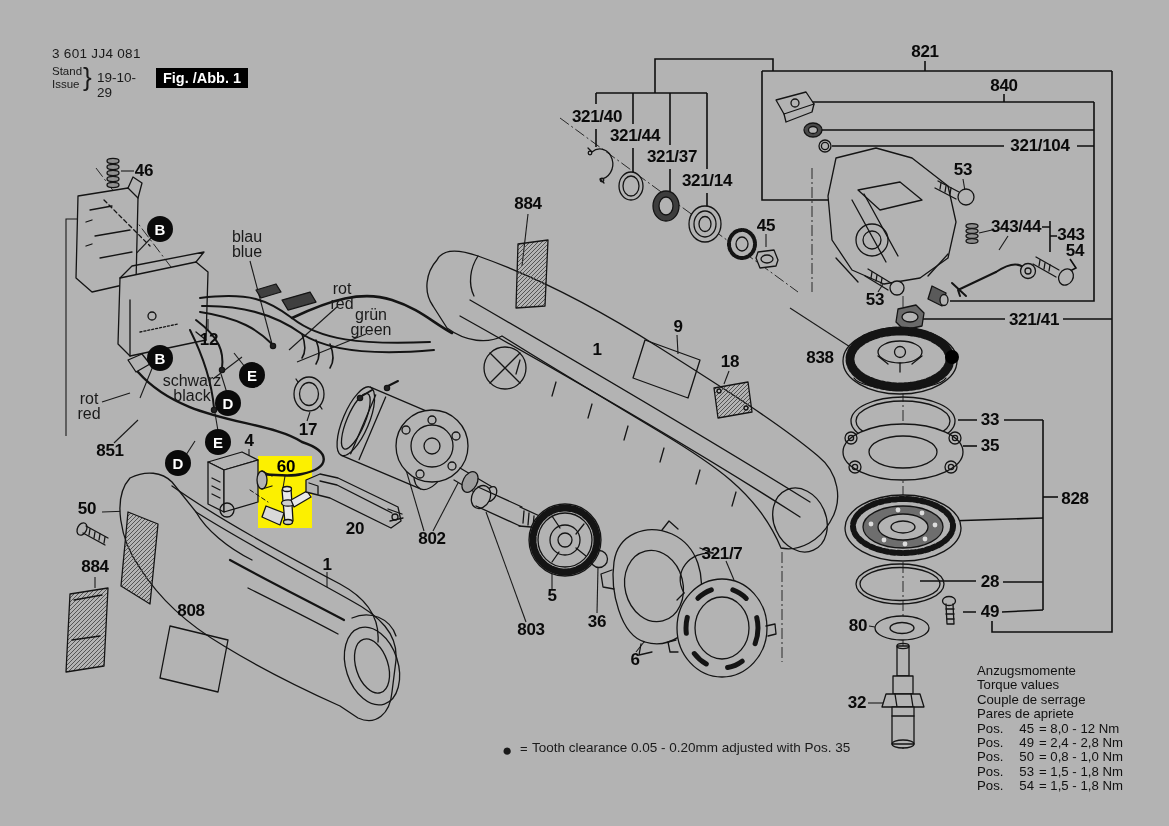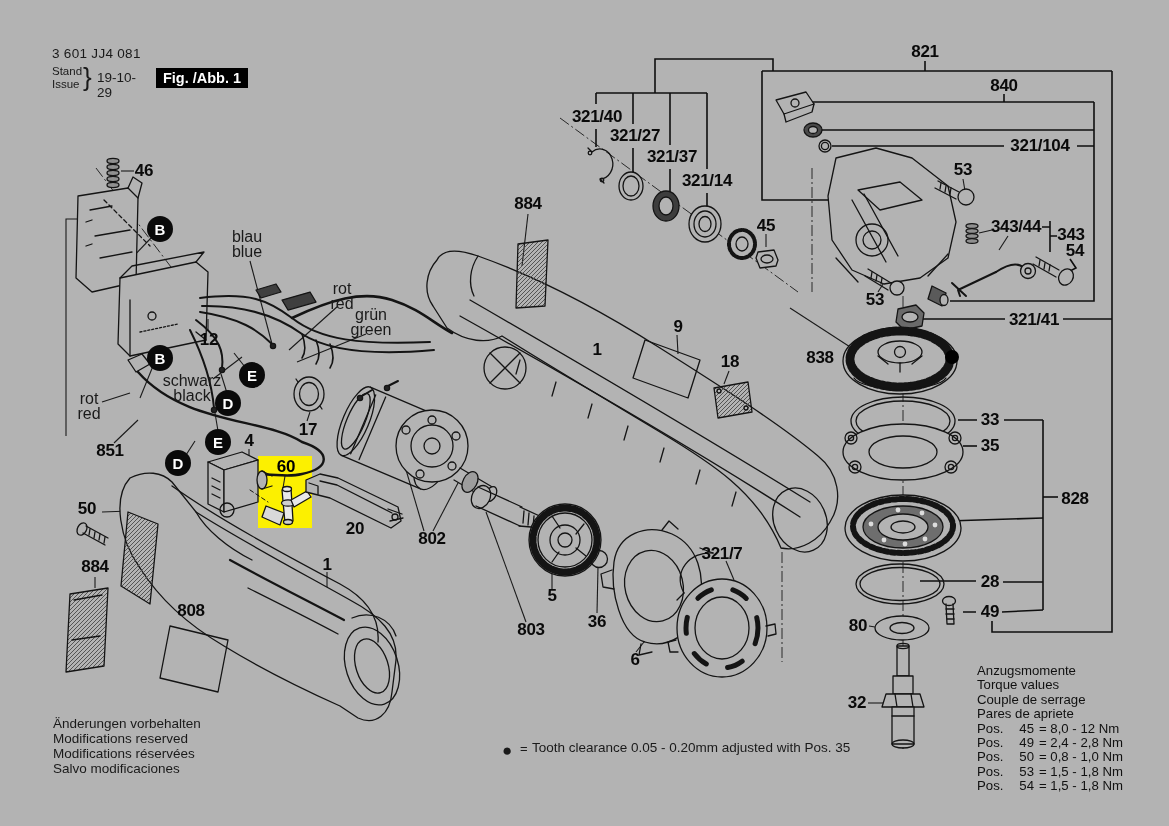--- a/index.html
+++ b/index.html
@@ -433,21 +433,21 @@
     <g>
       <path d="M170,626 L228,640 L218,692 L160,678 Z"></path>
     </g>
   </g>
 </svg>
 
 <div class="layer" id="callout-layer">
       <div class="callout" style="left: 144px; top: 171px;">46</div>
       <div class="callout" style="left: 528px; top: 204px;">884</div>
       <div class="callout" style="left: 597px; top: 117px;">321/40</div>
-      <div class="callout" style="left: 635px; top: 136px;">321/27</div>
+      <div class="callout" style="left: 635px; top: 136px;">321/44</div>
       <div class="callout" style="left: 672px; top: 157px;">321/37</div>
       <div class="callout" style="left: 707px; top: 181px;">321/14</div>
       <div class="callout" style="left: 925px; top: 52px;">821</div>
       <div class="callout" style="left: 1004px; top: 86px;">840</div>
       <div class="callout" style="left: 1040px; top: 146px;">321/104</div>
       <div class="callout" style="left: 963px; top: 170px;">53</div>
       <div class="callout" style="left: 1016px; top: 227px;">343/44</div>
       <div class="callout" style="left: 1071px; top: 235px;">343</div>
       <div class="callout" style="left: 1075px; top: 251px;">54</div>
       <div class="callout" style="left: 875px; top: 300px;">53</div>
@@ -516,26 +516,20 @@
   <div id="part-number">3 601 JJ4 081</div>
   <div id="stand-issue">
     <div class="si-small">Stand</div>
     <div class="si-small">Issue</div>
     <div id="brace">}</div>
     <div id="issue-date">19-10-29</div>
   </div>
 </div>
 <div id="fig-box">Fig. /Abb. 1</div>
 
-<div id="revision-notes">
-      <div>Änderungen vorbehalten</div>
-      <div>Modifications reserved</div>
-      <div>Modifications réservées</div>
-      <div>Salvo modificaciones</div>
-    </div>
 
 <div id="legend">
   <span id="legend-bullet">●</span>
   <span id="legend-eq">=</span>
   <div id="legend-text">
     <div>Tooth clearance 0.05 - 0.20mm adjusted with Pos. 35</div>
   </div>
 </div>
 
 <div id="torque-block">

